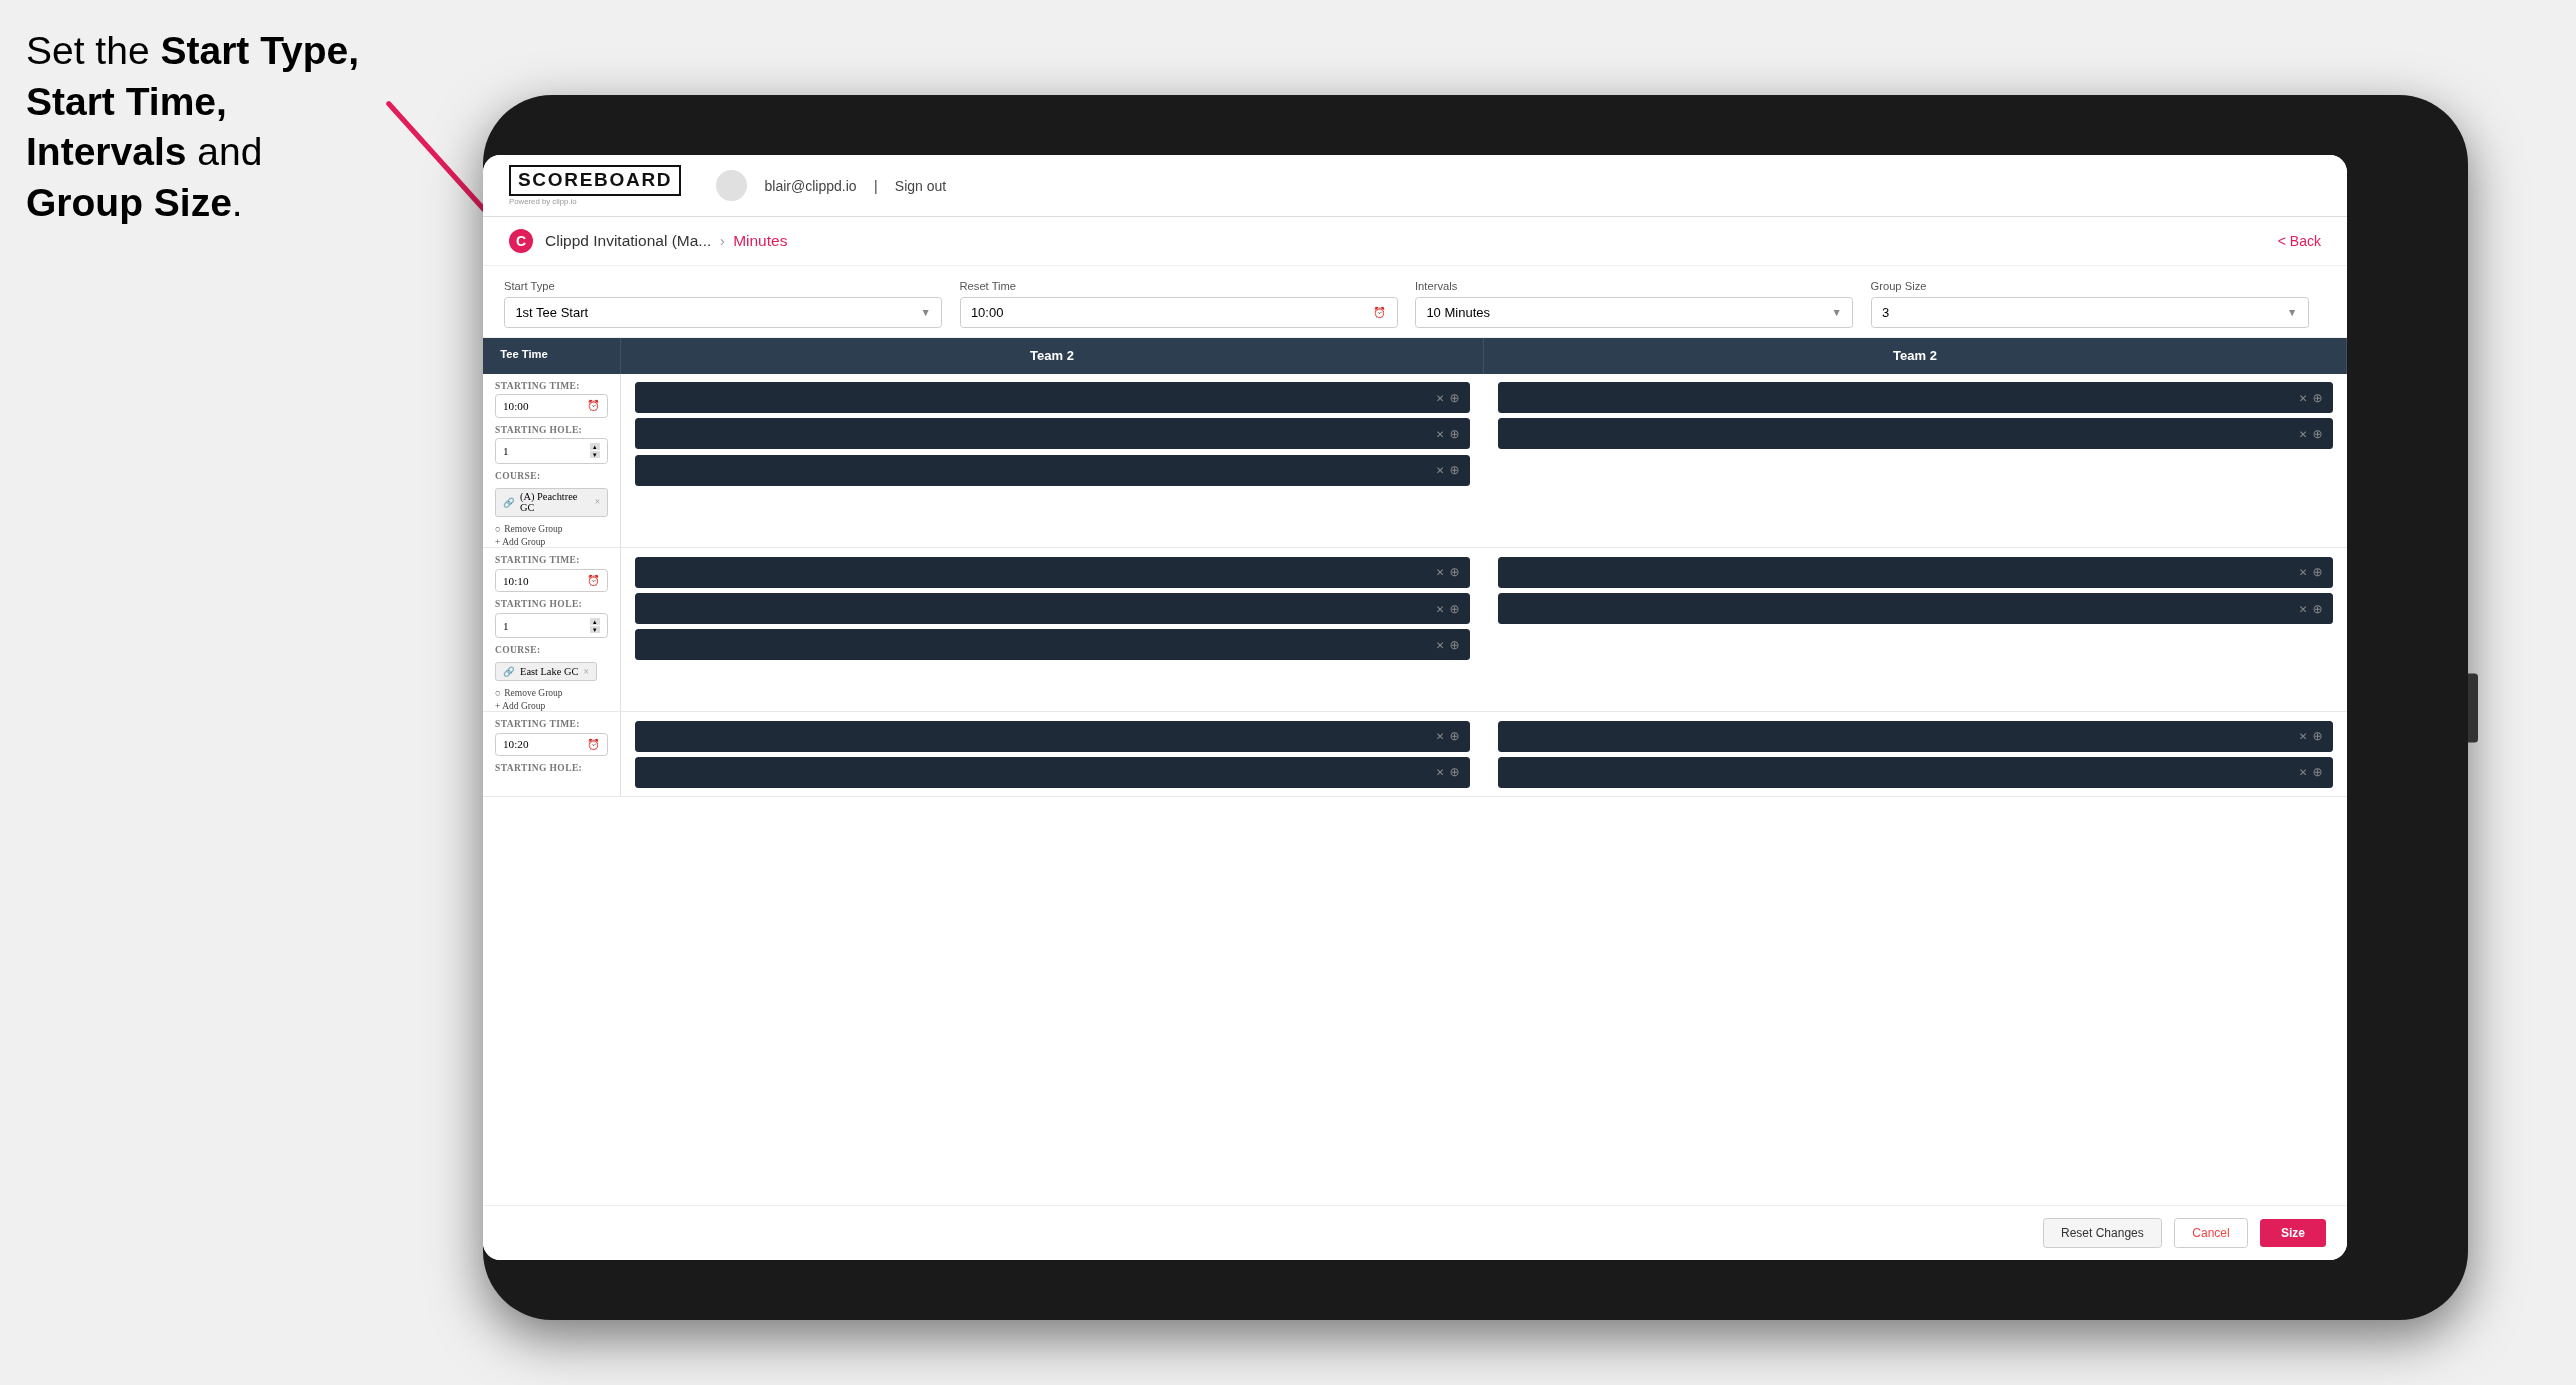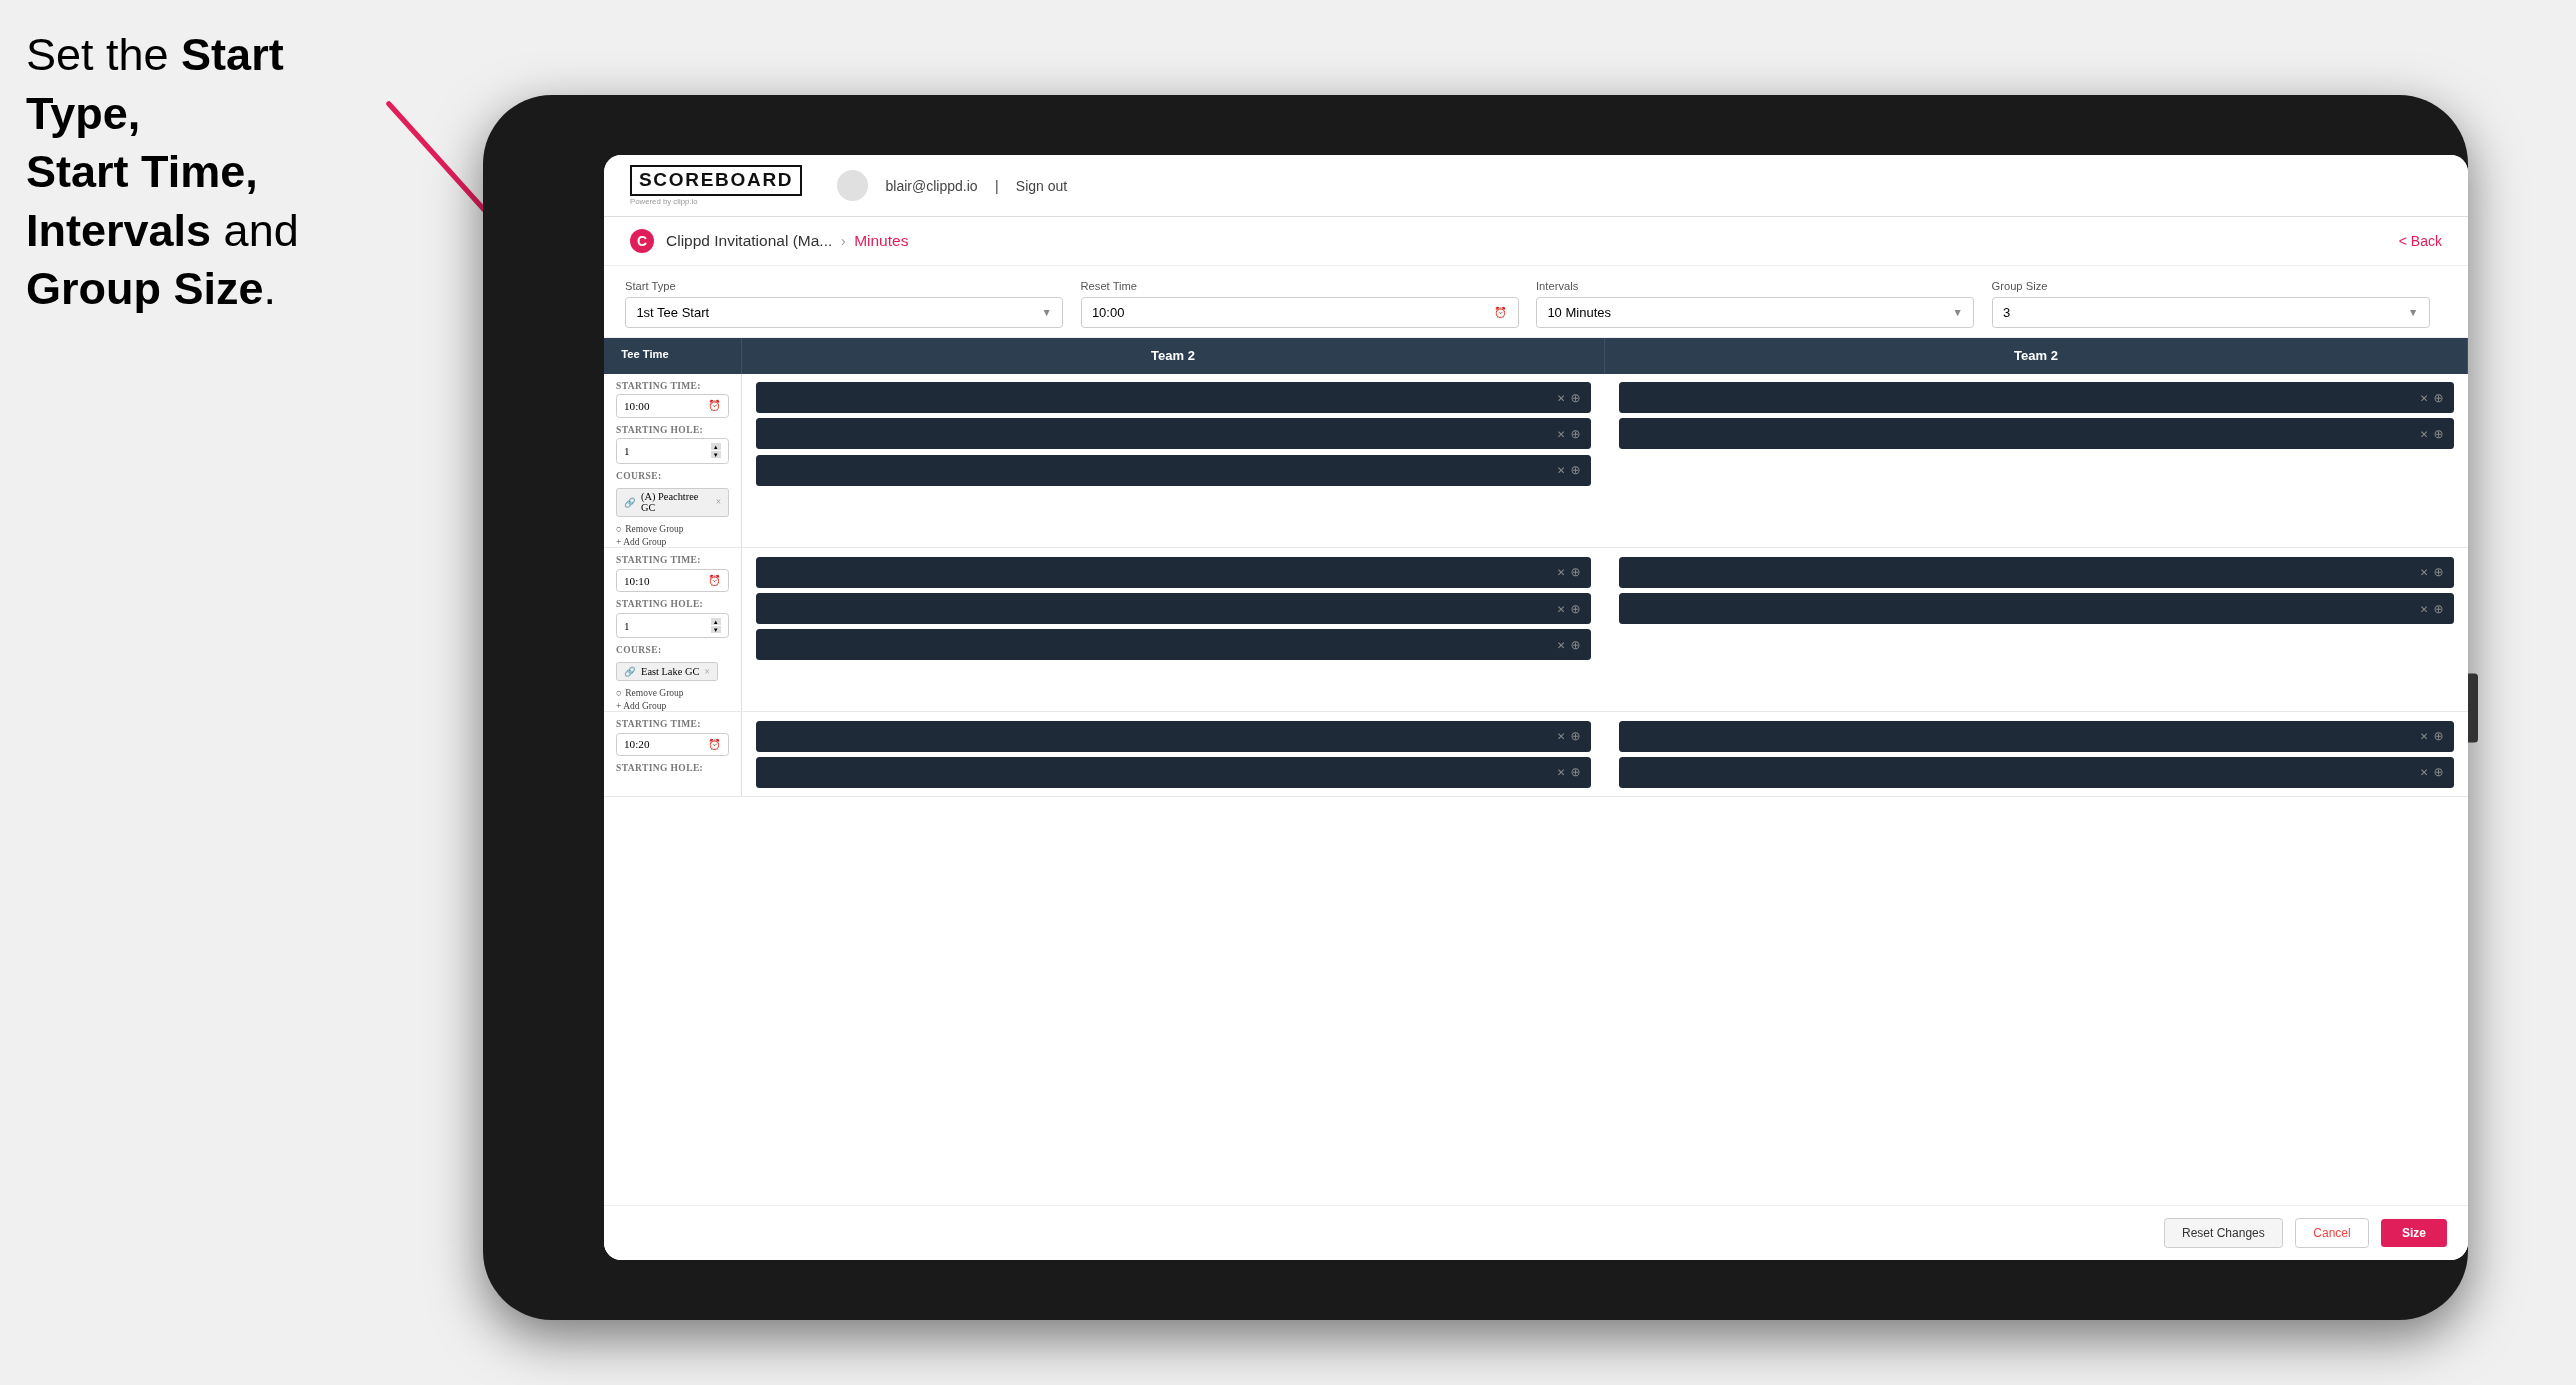--- a/index.html
+++ b/index.html
@@ -10,21 +10,21 @@
       font-family: -apple-system, BlinkMacSystemFont, 'Segoe UI', sans-serif;
       position: relative;
       overflow: hidden;
     }
 
     
     .instruction-text {
       position: absolute;
       top: 26px;
       left: 26px;
-      font-size: 45px;
+      font-size: 39px;
       line-height: 1.3;
       color: #000;
       max-width: 362px;
     }
     .instruction-text strong {
       font-weight: 900;
     }
 
     
     .arrow-container {
@@ -45,21 +45,21 @@
       position: absolute;
       top: 95px;
       left: 483px;
       width: 1985px;
       height: 1225px;
       background: #1a1a1a;
       border-radius: 69px;
       box-shadow: 0 17.3px 52px rgba(0,0,0,0.5);
       display: flex;
       align-items: center;
-      justify-content: flex-end;
+      justify-content: flex-start;
     }
     .tablet-screen {
       width: 1864px;
       height: 1105px;
       background: #fff;
       border-radius: 17.3px;
       overflow: hidden;
       display: flex;
       flex-direction: column;
     }

